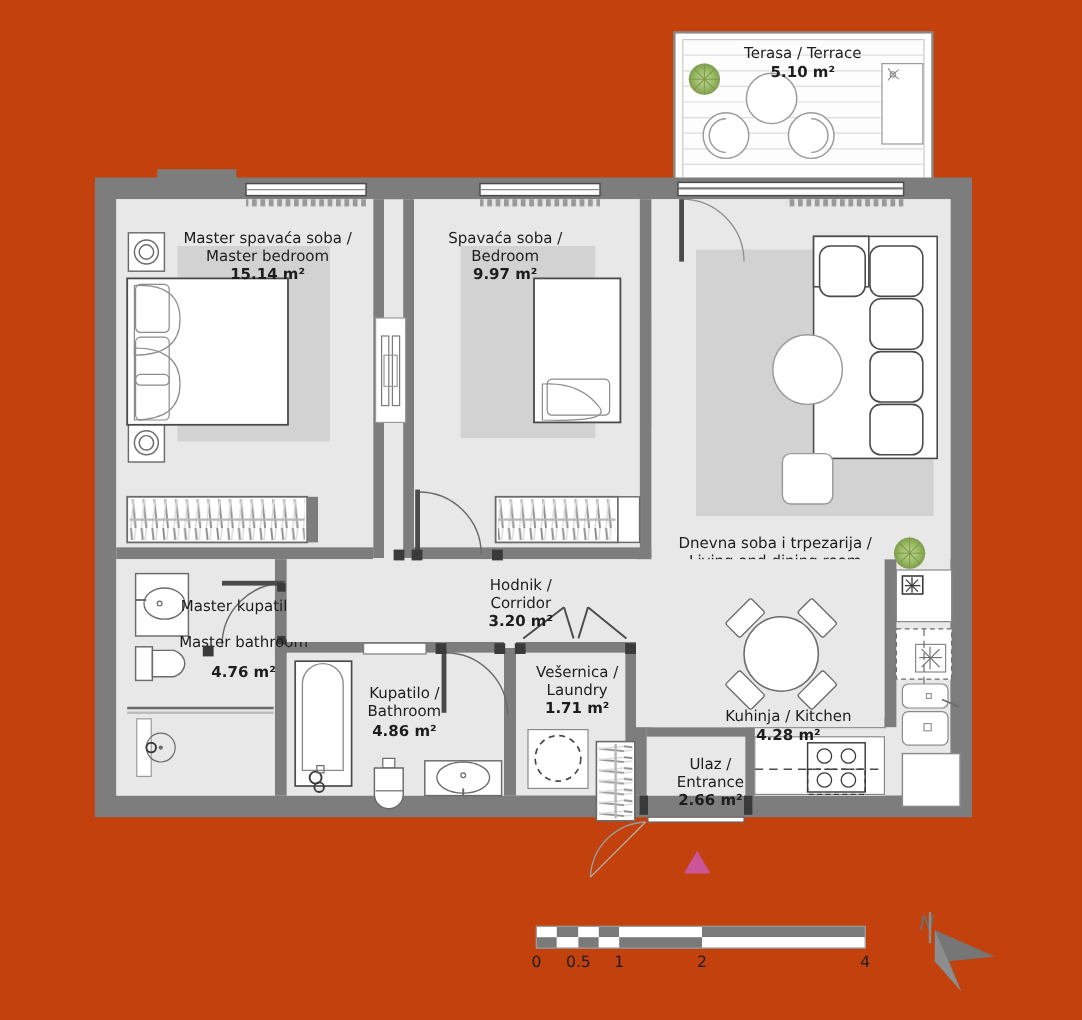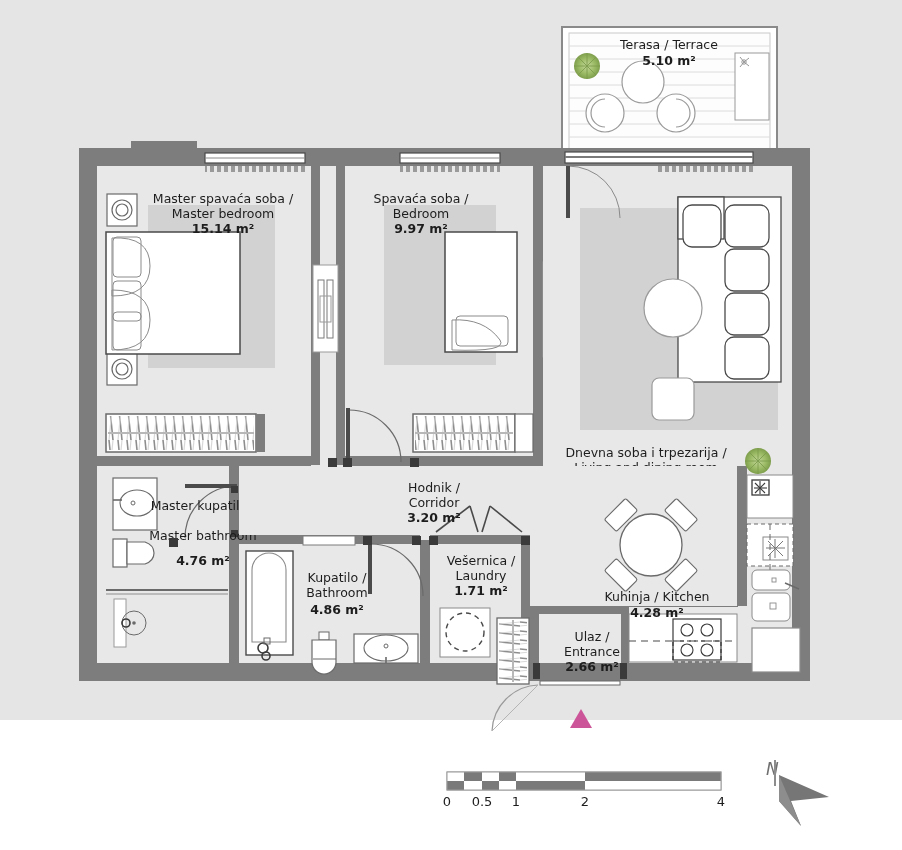--- a/index.html
+++ b/index.html
@@ -1,18 +1,18 @@
 <!DOCTYPE html>
 <html><head>
 <meta charset="utf-8">
 <style>
   html,body{margin:0;padding:0;background:#ffffff;}
   body{width:902px;height:850px;overflow:hidden;
        font-family:"DejaVu Sans","Liberation Sans",sans-serif;}
-  #stage{position:relative;width:902px;height:720px;background:#e5e5e5;}
+  #stage{position:relative;width:902px;height:850px;background:#c2410c;}
   svg{display:block;}
   .lbl{font-family:"DejaVu Sans","Liberation Sans",sans-serif;fill:#1d1d1d;
        text-anchor:middle;dominant-baseline:middle;}
   .lbl-name{font-size:12.5px;}
   .lbl-area{font-size:12.5px;font-weight:bold;}
   .scale-num{font-family:"DejaVu Sans","Liberation Sans",sans-serif;
              font-size:13px;fill:#1d1d1d;text-anchor:middle;}
   .north-n{font-family:"DejaVu Sans","Liberation Sans",sans-serif;
            font-size:17px;fill:#6f6f6f;font-style:italic;}
 </style>

